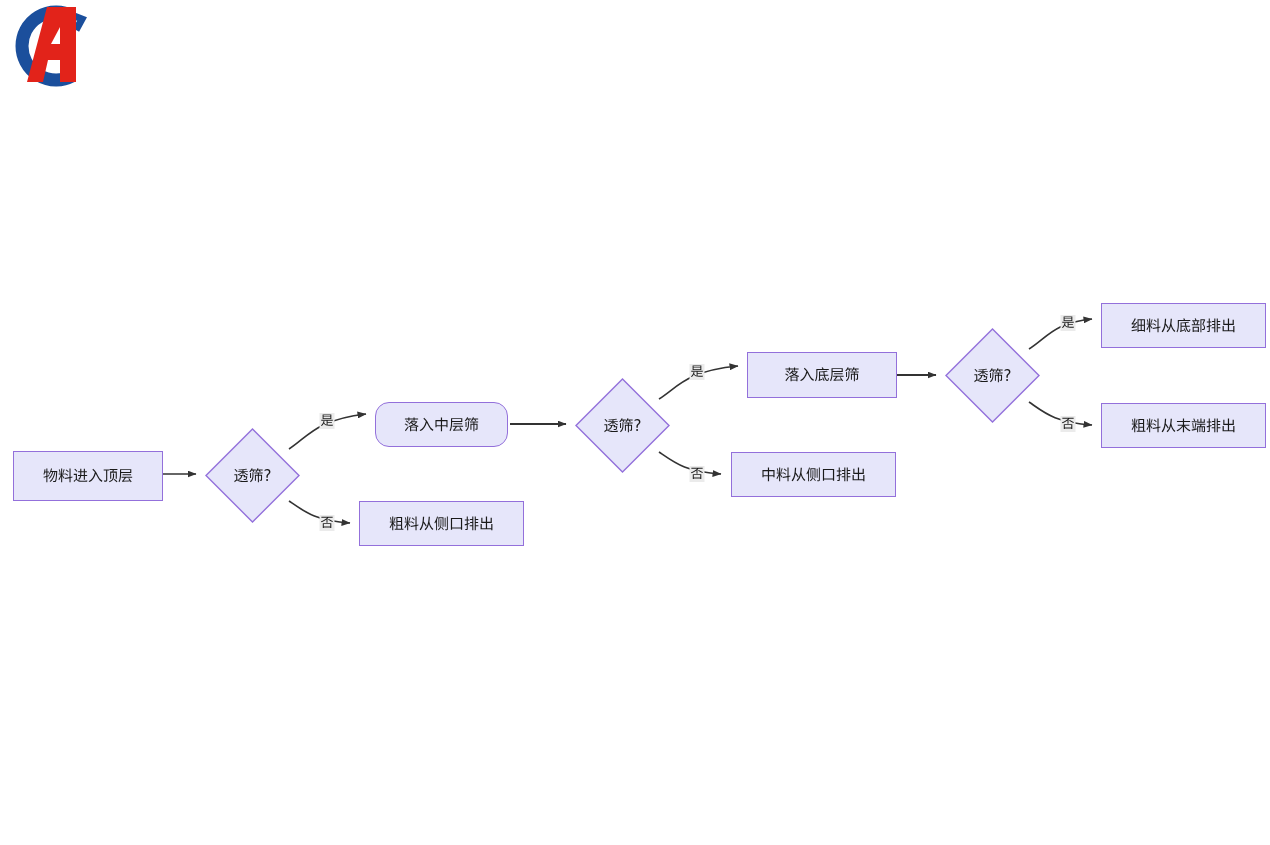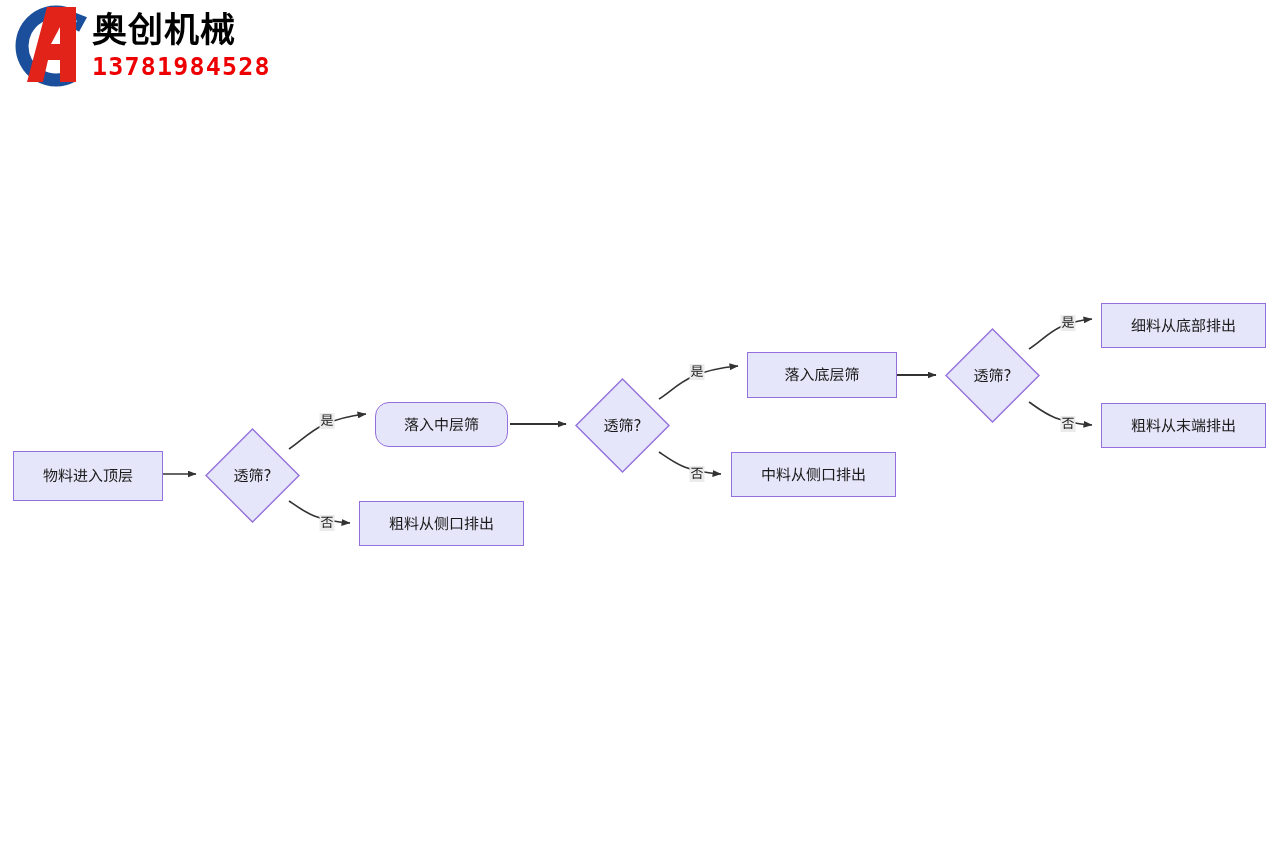--- a/index.html
+++ b/index.html
@@ -136,24 +136,20 @@
 
       <path d="M70 14 A34 34 0 1 0 70 74" fill="none" stroke="#1b4f9c" stroke-width="13" stroke-linecap="butt"></path>
 
       <path d="M62 10 L80 17 L74 28" fill="none" stroke="#1b4f9c" stroke-width="7" stroke-linecap="butt"></path>
 
       <path d="M45 5 L25 80 L41 80 L46 58 L58 58 L58 80 L74 80 L74 5 Z" fill="#e2231a"></path>
       <path d="M49 42 L58 42 L58 25 Z" fill="#ffffff"></path>
     </svg>
   </div>
 
-  <div id="brand-text-block">
-    <div id="brand-company-name">奥创机械</div>
-    <div id="brand-phone-number">13781984528</div>
-  </div>
 
 </div>
 
 <div id="flowchart-canvas">
 
   <svg id="flow-edges-layer" viewBox="0 0 1270 845" width="1270" height="845">
     <defs>
       <marker id="arrowhead" markerWidth="9" markerHeight="7" refX="8.5" refY="3.5" orient="auto" markerUnits="userSpaceOnUse">
         <polygon points="0 0, 9 3.5, 0 7" fill="#333333"></polygon>
       </marker>

